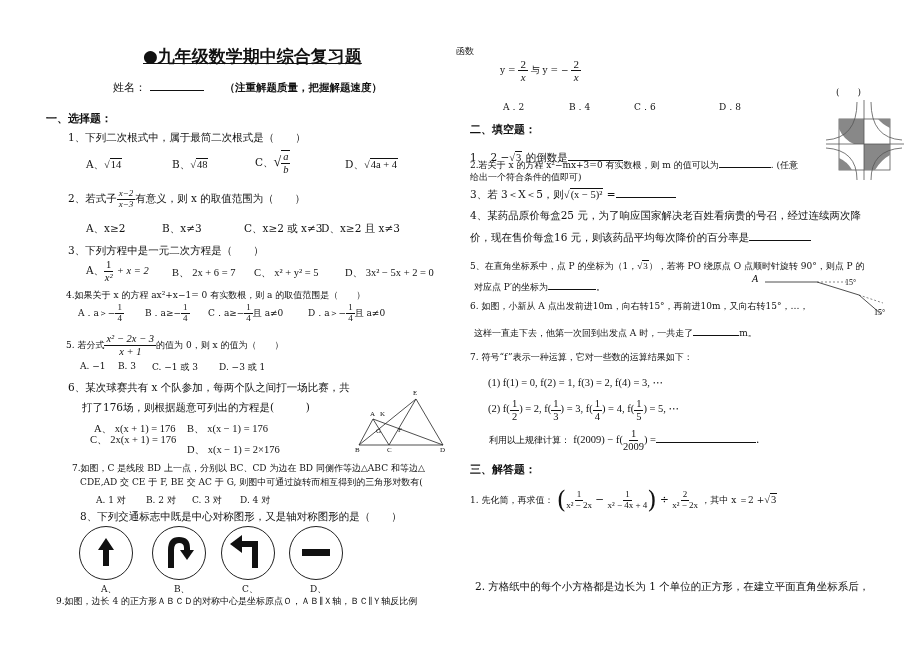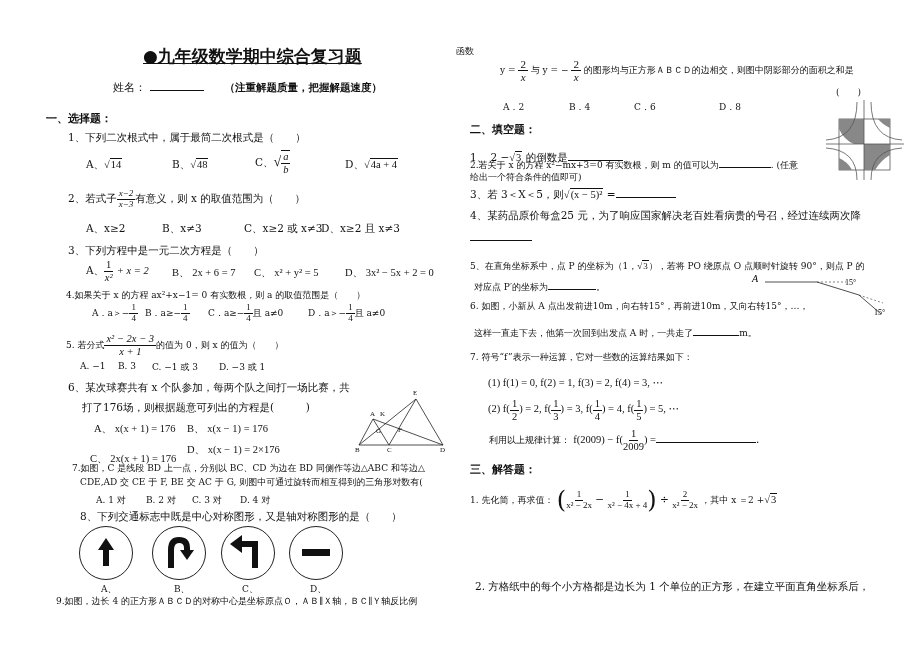--- a/index.html
+++ b/index.html
@@ -65,21 +65,21 @@
   <span>A、</span><span class="frac math">
       <span class="num" style="font-style:normal">1</span>
       <span>x²</span>
     </span> <span class="math">+ x = 2</span>
 </div>
 <div class="abs math" style="left:172px;top:266px;font-style:normal;">B、 2x + 6 = 7</div>
 <div class="abs math" style="left:254px;top:266px;font-style:normal;">C、 x² + y² = 5</div>
 <div class="abs math" style="left:345px;top:266px;font-style:normal;">D、 3x² − 5x + 2 = 0</div>
 
 <div class="abs small" style="left:66px;top:289px;">4.如果关于 x 的方程 ax²+x−1= 0 有实数根，则 a 的取值范围是（　　）</div>
-<div class="abs small" style="left:92px;top:303px;">
+<div class="abs small" style="left:78px;top:303px;">
   <span>A．a＞−</span><span class="frac">
       <span class="num">1</span>
       <span>4</span>
     </span>
 </div>
 <div class="abs small" style="left:145px;top:303px;">
   <span>B．a≥−</span><span class="frac">
       <span class="num">1</span>
       <span>4</span>
     </span>
@@ -105,21 +105,21 @@
 </div>
 <div class="abs small" style="left:80px;top:361px;">A. −1</div>
 <div class="abs small" style="left:118px;top:361px;">B. 3</div>
 <div class="abs small" style="left:152px;top:361px;">C. −1 或 3</div>
 <div class="abs small" style="left:219px;top:361px;">D. −3 或 1</div>
 
 <div class="abs" style="left:68px;top:381px;">6、某次球赛共有 x 个队参加，每两个队之间打一场比赛，共</div>
 <div class="abs" style="left:82px;top:401px;">打了176场，则根据题意可列出的方程是(　　　)</div>
 <div class="abs math" style="left:94px;top:422px;font-style:normal;">A、 x(x + 1) = 176</div>
 <div class="abs math" style="left:187px;top:422px;font-style:normal;">B、 x(x − 1) = 176</div>
-<div class="abs math" style="left:90px;top:452px;font-style:normal;text-align:center;">C、 2x(x + 1) = 176</div>
+<div class="abs math" style="left:90px;top:433px;font-style:normal;text-align:center;">C、 2x(x + 1) = 176</div>
 <div class="abs math" style="left:187px;top:443px;font-style:normal;">D、 x(x − 1) = 2×176</div>
 
 <svg style="left:350px;top:383px;" width="100" height="70">
   <g stroke="#222" stroke-width="0.8" fill="none">
     <line x1="9" y1="62" x2="93" y2="62"></line>
     <polyline points="9,62 23,36 39,62"></polyline>
     <polyline points="39,62 66,16 93,62"></polyline>
     <line x1="23" y1="36" x2="93" y2="62"></line>
     <line x1="9" y1="62" x2="66" y2="16"></line>
   </g>
@@ -179,21 +179,20 @@
   <span>y =</span>
   <span class="frac math" style="font-size:11px;">
       <span class="num" style="font-style:normal">2</span>
       <span>x</span>
     </span>
   <span>与 y = −</span>
   <span class="frac math" style="font-size:11px;">
       <span class="num" style="font-style:normal">2</span>
       <span>x</span>
     </span>
-  <span>的图形均与正方形ＡＢＣＤ的边相交，则图中阴影部分的面积之和是</span>
 </div>
 <div class="abs small" style="left:836px;top:86px;">(　　)</div>
 <div class="abs small" style="left:503px;top:101px;">A．2</div>
 <div class="abs small" style="left:569px;top:101px;">B．4</div>
 <div class="abs small" style="left:634px;top:101px;">C．6</div>
 <div class="abs small" style="left:719px;top:101px;">D．8</div>
 
 <svg style="left:826px;top:100px;" width="80" height="80">
   <rect x="13" y="19" width="51" height="51" fill="none" stroke="#555" stroke-width="0.8"></rect>
   <path d="M13 19 L38 19 L38 44 L28 44 Q18 40 13 29 Z" fill="#888"></path>
@@ -220,21 +219,21 @@
 </div>
 <div class="abs small" style="left:470px;top:171px;">给出一个符合条件的值即可)</div>
 
 <div class="abs" style="left:470px;top:187px;">
   <span>3、若 3＜X＜5，则</span><span class="sqrt">√<span class="rad">(x − 5)²</span></span>
   <span>=</span><span class="blank" style="width:60px;"></span>
 </div>
 
 <div class="abs" style="left:470px;top:209px;">4、某药品原价每盒25 元，为了响应国家解决老百姓看病贵的号召，经过连续两次降</div>
 <div class="abs" style="left:470px;top:230px;">
-  <span class="blank" style="width:62px;"></span>
+  <span>价，现在售价每盒16 元，则该药品平均每次降价的百分率是</span><span class="blank" style="width:62px;"></span>
 </div>
 
 <div class="abs small" style="left:470px;top:260px;">
   <span>5、在直角坐标系中，点 P 的坐标为（1，</span><span class="sqrt">√<span class="rad" style="font-style:normal">3</span></span><span>），若将 PO 绕原点 O 点顺时针旋转 90°，则点 P 的</span>
 </div>
 <div class="abs small" style="left:474px;top:279px;">
   <span>对应点 P′的坐标为</span><span class="blank" style="width:48px;"></span><span>。</span>
 </div>
 
 <svg style="left:748px;top:270px;" width="130" height="50">

